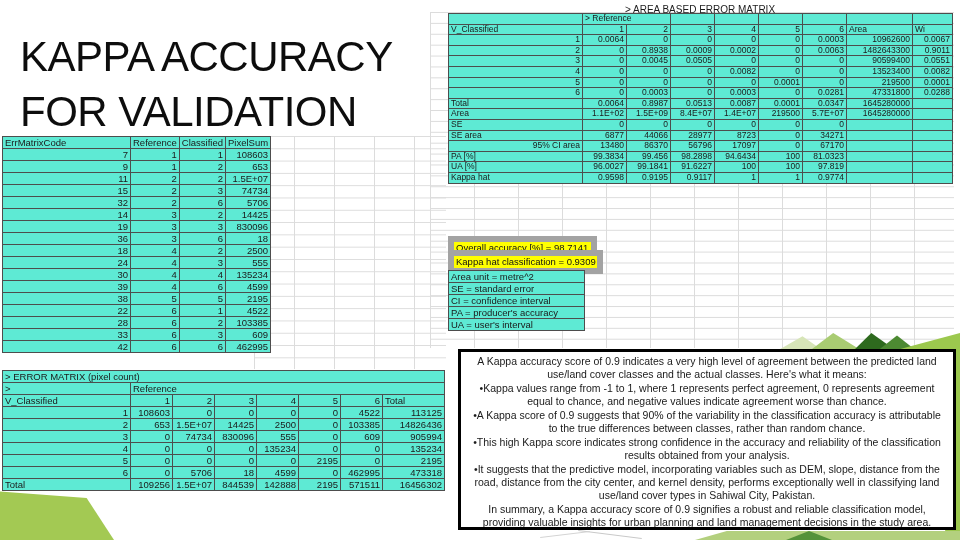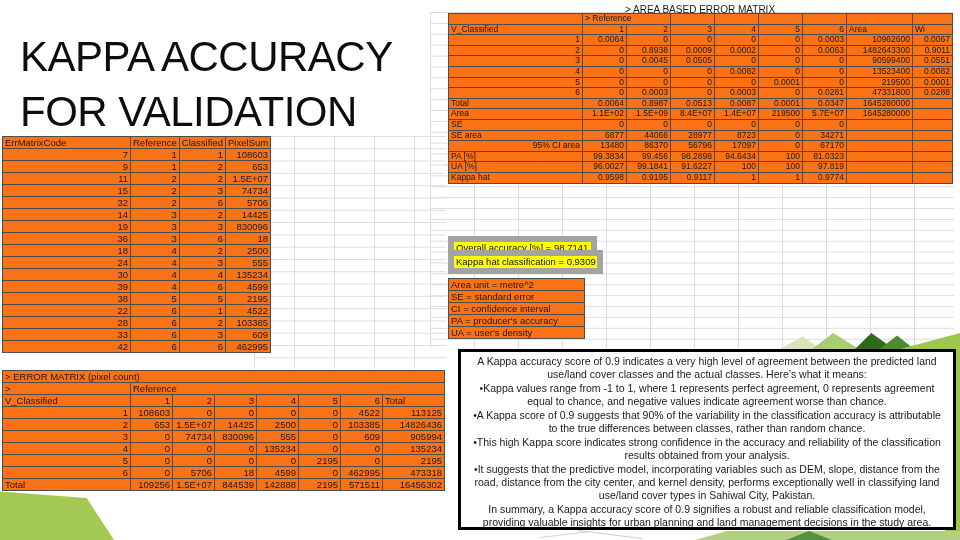--- a/index.html
+++ b/index.html
@@ -11,41 +11,41 @@
          font-weight:400;color:#0d0d0d;letter-spacing:-0.5px;margin-top:20px;}
 
   
   .grid{position:absolute;z-index:1;
         background-image:linear-gradient(#dcdcdc 1px,transparent 1px),
                          linear-gradient(90deg,#dcdcdc 1px,transparent 1px);}
   .grid-left{left:254px;top:136px;width:192px;height:233px;background-size:40px 12.3px;}
   .grid-right{left:430px;top:12px;width:524px;height:336px;background-size:44px 10.9px;}
 
   
-  table.xl{position:absolute;z-index:2;border-collapse:collapse;background:#f97316;table-layout:fixed;}
+  table.xl{position:absolute;z-index:2;border-collapse:collapse;background:#5eead4;table-layout:fixed;}
   table.xl td,table.xl th{border:1px solid #4d4d4d;padding:0 2px;overflow:hidden;white-space:nowrap;
         font-weight:400;color:#1a1a1a;}
   .t-left td,.t-left th{height:11px;line-height:11px;font-size:9.5px;}
   .t-right td,.t-right th{height:9.6px;line-height:9.6px;font-size:8.5px;}
   td.r,th.r{text-align:right;}
   td.l,th.l{text-align:left;}
   td.c,th.c{text-align:left;}
 
   #err-table{left:2px;top:136px;}
   #pixel-table{left:2px;top:370px;}
   #area-table{left:448px;top:13px;}
   .area-title{position:absolute;z-index:2;left:448px;top:4px;width:504px;text-align:center;
         font-size:10px;color:#1a1a1a;}
 
   .hl{position:absolute;z-index:2;left:448px;height:12px;line-height:12px;font-size:9.5px;
       background:#ffff00;border:6px solid #a3a3a3;padding:0 2px;white-space:nowrap;}
   #hl-1{top:236px;width:133px;}
   #hl-2{top:250px;width:139px;}
 
-  #notes-table{left:448px;top:278px;}
+  #notes-table{left:448px;top:270px;}
   #notes-table td{width:131px;}
 
   
   .textbox{position:absolute;z-index:3;left:458px;top:349px;width:478px;height:169px;
       background:#fff;border:3px solid #000;padding:3px 7px;font-size:10.5px;line-height:1.28;
       color:#1a1a1a;overflow:hidden;}
   .textbox p{margin:0;text-align:center;}
 
   
   .decor{position:absolute;pointer-events:none;}
@@ -507,21 +507,21 @@
         <tr>
           <td class="l">SE = standard error</td>
         </tr>
         <tr>
           <td class="l">CI = confidence interval</td>
         </tr>
         <tr>
           <td class="l">PA = producer's accuracy</td>
         </tr>
         <tr>
-          <td class="l">UA = user's density</td>
+          <td class="l">UA = user's interval</td>
         </tr>
       </tbody>
     </table>
 
   <div class="textbox" id="explanation-box">
       <p>A Kappa accuracy score of 0.9 indicates a very high level of agreement between the predicted land use/land cover classes and the actual classes. Here's what it means:</p>
       <p>•Kappa values range from -1 to 1, where 1 represents perfect agreement, 0 represents agreement equal to chance, and negative values indicate agreement worse than chance.</p>
       <p>•A Kappa score of 0.9 suggests that 90% of the variability in the classification accuracy is attributable to the true differences between classes, rather than random chance.</p>
       <p>•This high Kappa score indicates strong confidence in the accuracy and reliability of the classification results obtained from your analysis.</p>
       <p>•It suggests that the predictive model, incorporating variables such as DEM, slope, distance from the road, distance from the city center, and kernel density, performs exceptionally well in classifying land use/land cover types in Sahiwal City, Pakistan.</p>

